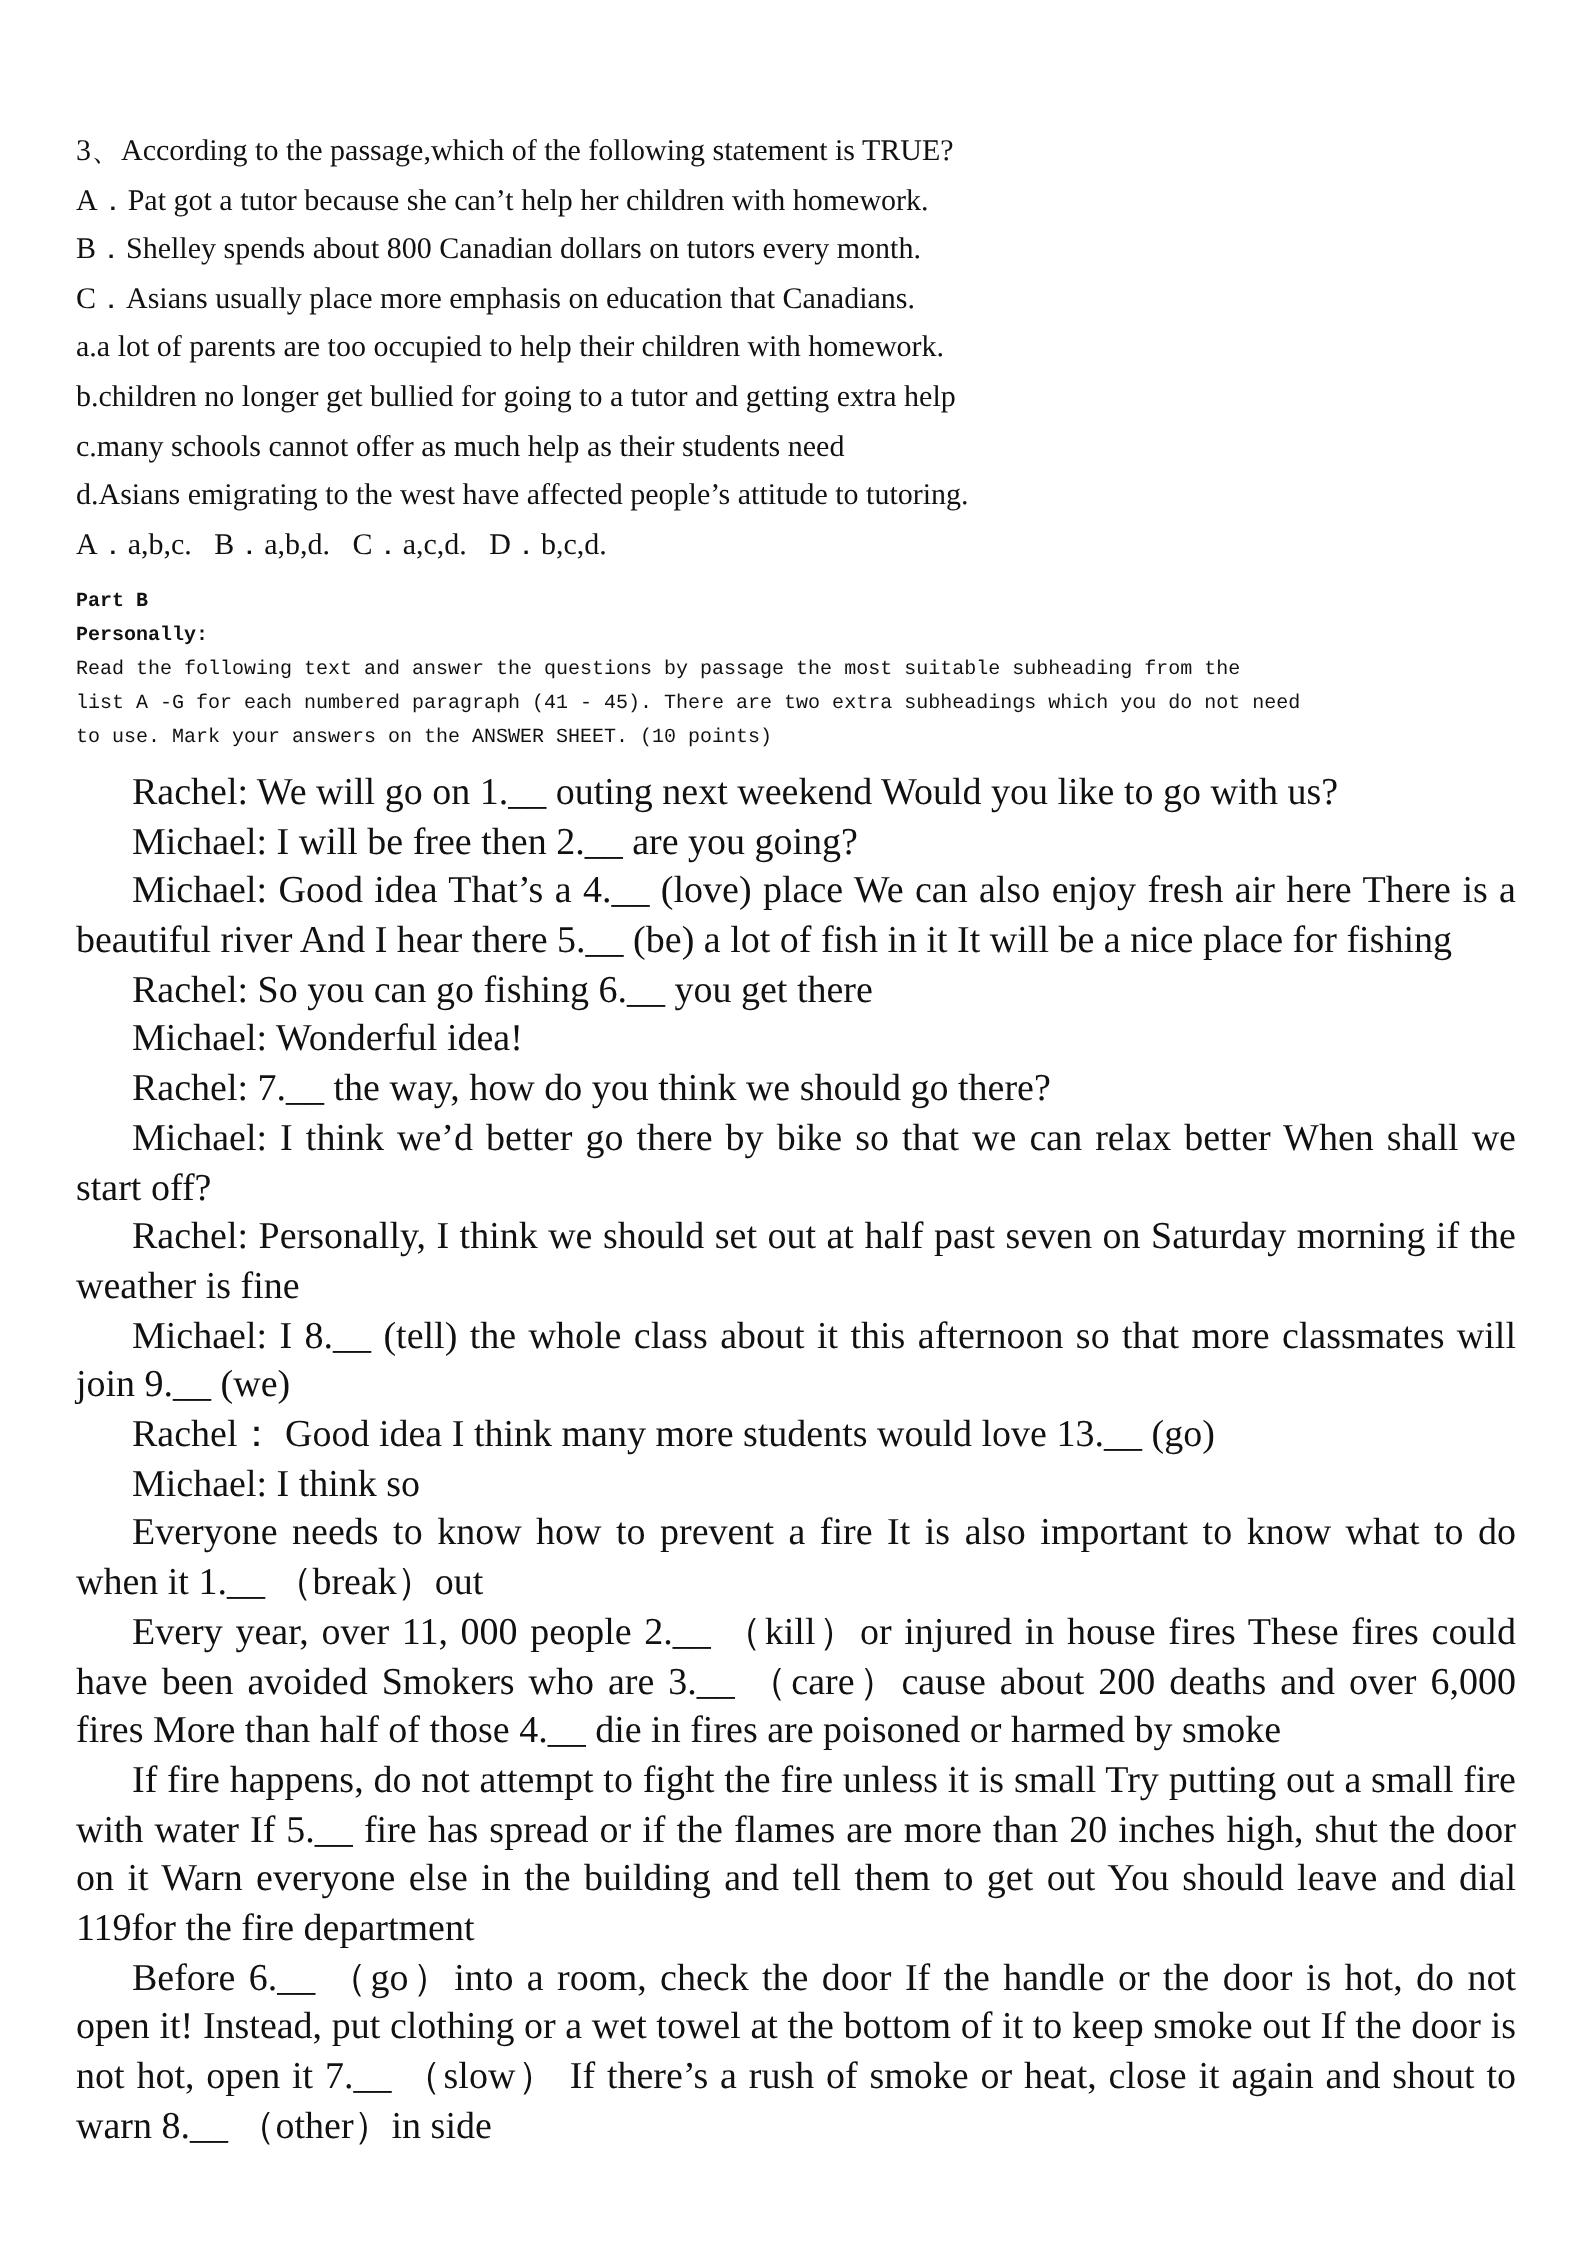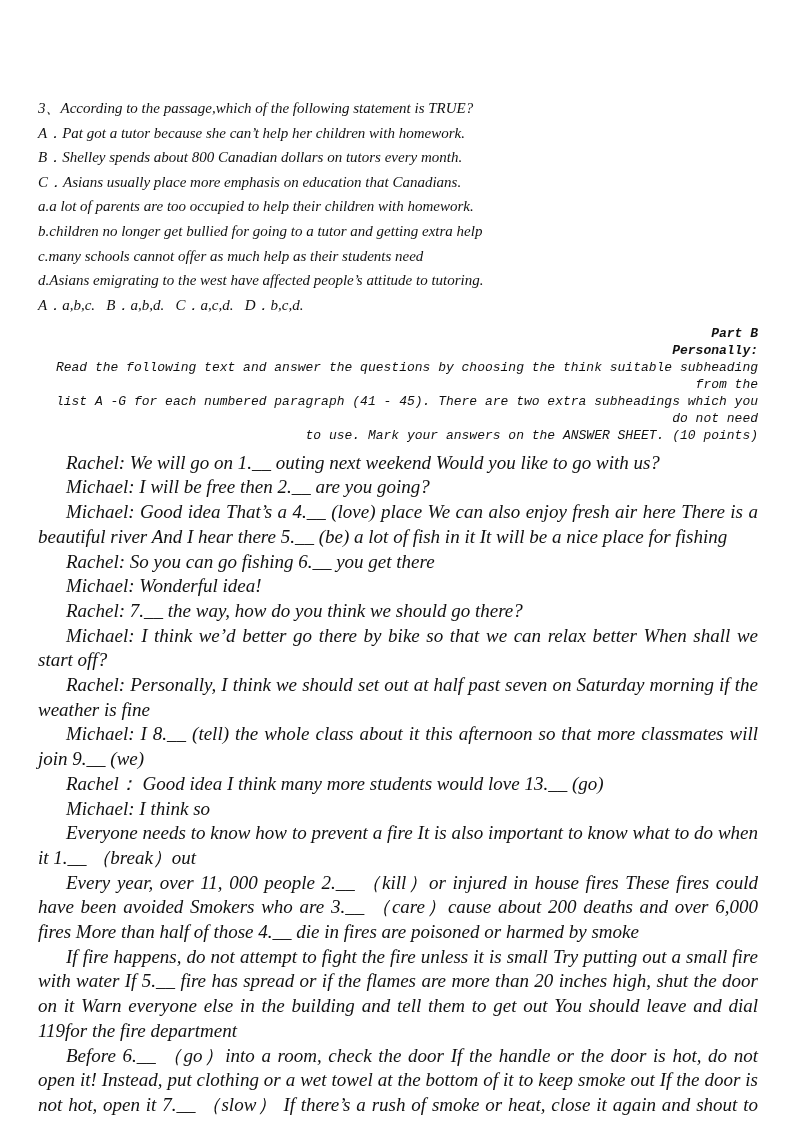--- a/index.html
+++ b/index.html
@@ -1,41 +1,39 @@
 <!DOCTYPE html>
 <html><head>
 <meta charset="utf-8">
 <style>
   * { box-sizing: border-box; }
   html, body { margin: 0; padding: 0; background: #ffffff; }
   body { width: 794px; height: 1123px; position: relative; color: #111111; }
   .page {
     width: 794px; height: 1123px;
-    padding: 96px 36px 0 38px;
+    padding: 64px 36px 0 38px;
     background: #ffffff;
     overflow: hidden;
-    font-style: italic;
   }
   
   .qblock p {
     margin: 0;
     font-family: "Liberation Serif", serif;
     font-size: 15px;
     line-height: 24.6px;
     white-space: pre-wrap;
   }
   
   .mono { margin-top: 9px; }
   .mono p {
     margin: 0;
     font-family: "Liberation Mono", monospace;
-    font-size: 13px;
+    font-size: 10px;
     line-height: 16.9px;
     white-space: pre-wrap;
-    text-align: right;
   }
   .mono p.bold { font-weight: bold; }
   
   .dialogue { margin-top: 6px; }
   .dialogue p, .passage p {
     margin: 0;
     font-family: "Liberation Serif", serif;
     font-size: 19px;
     line-height: 24.7px;
     text-indent: 28px;
@@ -59,21 +57,21 @@
     <p>a.a lot of parents are too occupied to help their children with homework.</p>
     <p>b.children no longer get bullied for going to a tutor and getting extra help</p>
     <p>c.many schools cannot offer as much help as their students need</p>
     <p>d.Asians emigrating to the west have affected people’s attitude to tutoring.</p>
     <p>A．a,b,c.   B．a,b,d.   C．a,c,d.   D．b,c,d.</p>
   </section>
 
   <section class="mono">
     <p class="bold">Part B</p>
     <p class="bold">Personally:</p>
-    <p>Read the following text and answer the questions by choosing the think suitable subheading from the</p>
+    <p>Read the following text and answer the questions by passage the most suitable subheading from the</p>
     <p>list A -G for each numbered paragraph (41 - 45). There are two extra subheadings which you do not need</p>
     <p>to use. Mark your answers on the ANSWER SHEET. (10 points)</p>
   </section>
 
   <section class="dialogue">
     <p>Rachel: We will go on 1.__ outing next weekend Would you like to go with us?</p>
     <p>Michael: I will be free then 2.__ are you going?</p>
     <p>Michael: Good idea That’s a 4.__ (love) place We can also enjoy fresh air here There is a beautiful river And I hear there 5.__ (be) a lot of fish in it It will be a nice place for fishing</p>
     <p>Rachel: So you can go fishing 6.__ you get there</p>
     <p>Michael: Wonderful idea!</p>

